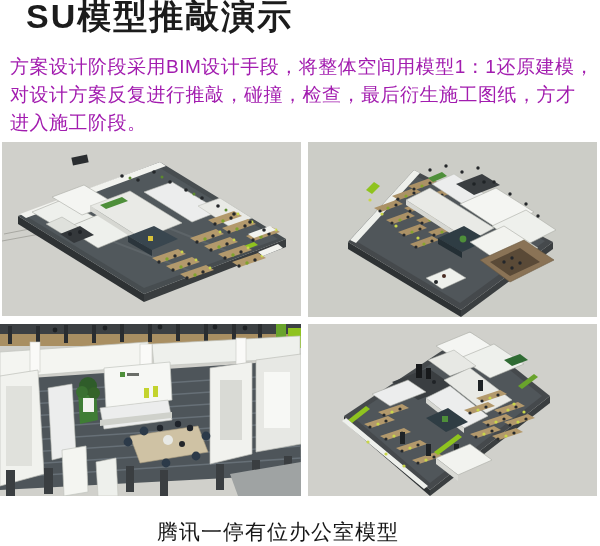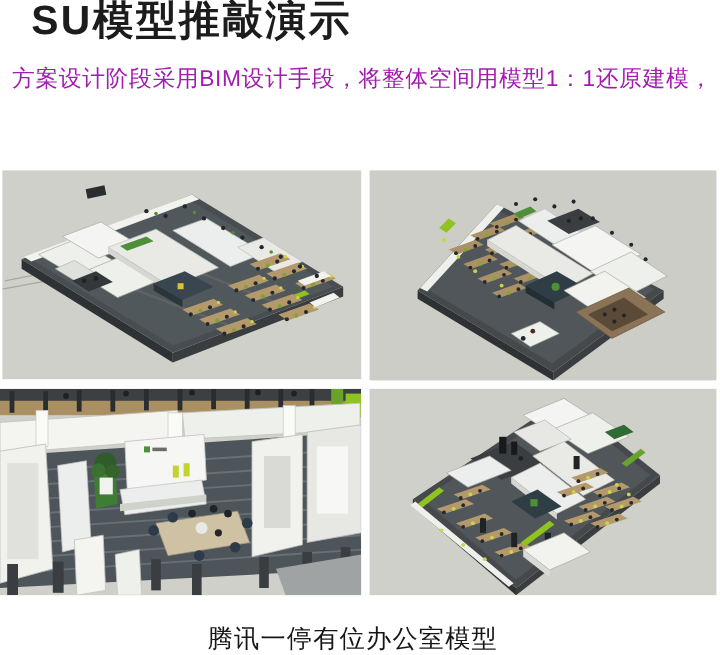--- a/index.html
+++ b/index.html
@@ -20,33 +20,35 @@
   }
   .intro .line{white-space:nowrap;}
   .gallery{position:absolute;left:0;top:0;width:600px;height:546px;}
   .model-figure{position:absolute;overflow:hidden;background:#d0d0cb;}
   .fig-v1{left:2px;top:142px;width:299px;height:174px;}
   .fig-v2{left:308px;top:142px;width:289px;height:175px;background:#cccdc7;}
   .fig-v3{left:0px;top:324px;width:301px;height:172px;}
   .fig-v4{left:308px;top:324px;width:289px;height:172px;}
   .model-figure svg{display:block;width:100%;height:100%;}
   .caption{
-    position:absolute;left:16px;top:518px;width:556px;text-align:center;
+    position:absolute;left:0;top:518px;width:556px;text-align:center;
     font-size:21px;font-weight:500;color:#161616;letter-spacing:1px;
   }
 </style>
 </head>
 <body>
 
 <div class="page">
 
   <h1 class="page-title">SU模型推敲演示</h1>
 
   <div class="intro">
     <div class="line">方案设计阶段采用BIM设计手段，将整体空间用模型1：1还原建模，</div>
+    <div class="line">对设计方案反复进行推敲，碰撞，检查，最后衍生施工图纸，方才</div>
+    <div class="line">进入施工阶段。</div>
   </div>
 
   <div class="gallery">
 
     <div class="model-figure fig-v1">
       <svg viewBox="0 0 299 174">
         <defs>
           <g id="dr1">
             <polygon points="0,0 26,-9 34,-4 8,5" fill="#b3996c"></polygon>
             <circle cx="7" cy="4" r="1.7" fill="#26292c"></circle>

